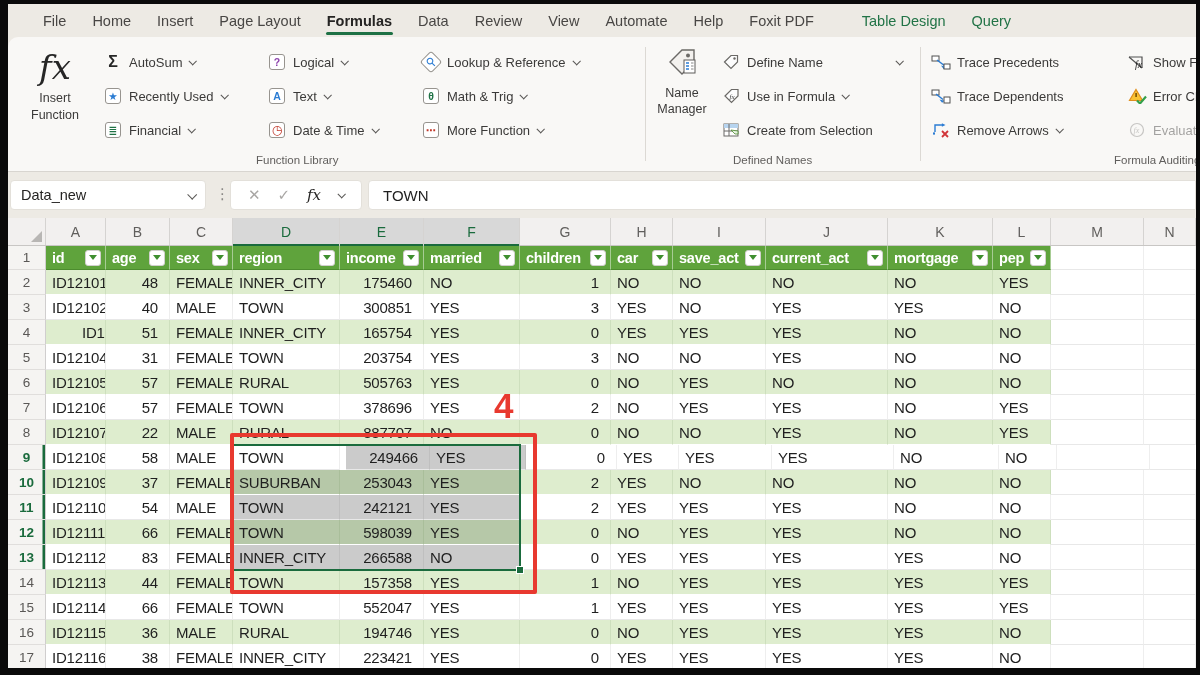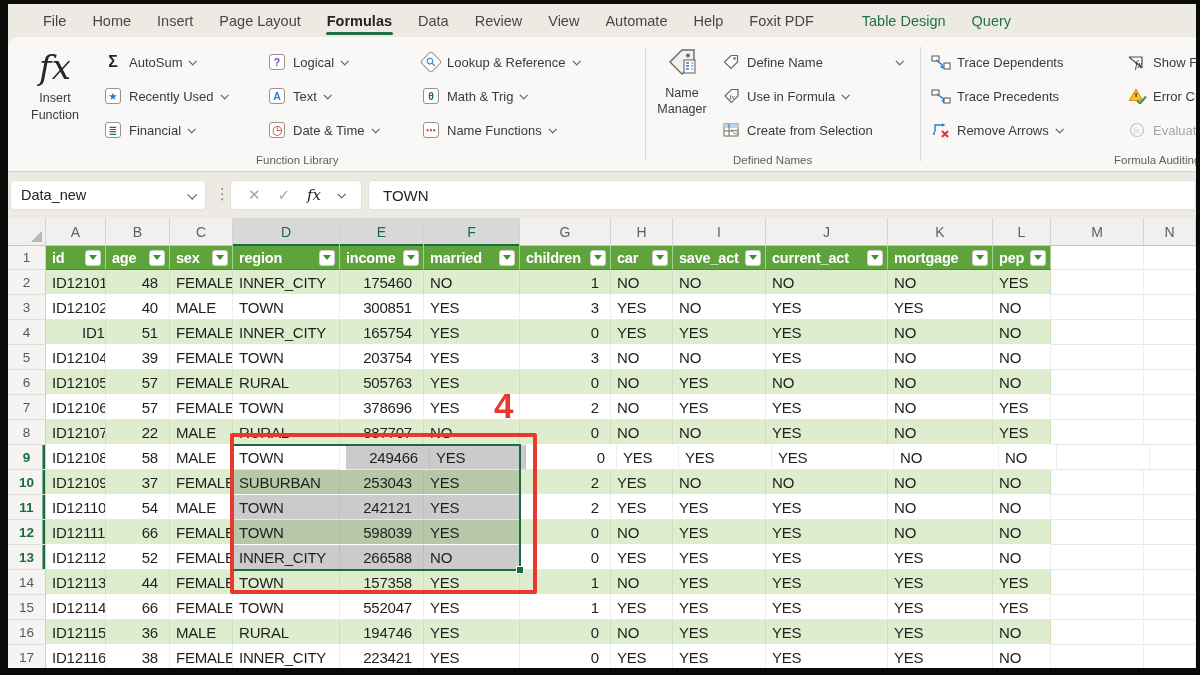--- a/index.html
+++ b/index.html
@@ -221,21 +221,21 @@
             <span class="ic">
               <span class="ico-box" style="color:#217346;">θ</span>
             </span>
             <span>Math &amp; Trig</span>
             <span class="chev"></span>
           </div>
           <div class="rbtn">
             <span class="ic">
               <span class="ico-box" style="color:#c0392b;">⋯</span>
             </span>
-            <span>Name Functions</span>
+            <span>More Function</span>
             <span class="chev"></span>
           </div>
         </div>
       <div class="grp-label" style="left:248px;">Function Library</div>
 
       <div class="vsep" style="left:637px;"></div>
 
       <div class="big-btn" style="left:644px; width:60px;">
         <span class="ic" id="nm-icon"><svg width="30" height="30" viewBox="0 0 30 30">
               <path d="M3 15 L15 3 H27 V15 L15 27 Z" fill="#f3f1ee" stroke="#6b6966" stroke-width="1.4"></path>
@@ -284,37 +284,37 @@
         </div>
       <div class="grp-label" style="left:725px;">Defined Names</div>
 
       <div class="vsep" style="left:912px;"></div>
 
       <div class="rcol" id="fa-col1" style="left:922px; width:195px;">
           <div class="rbtn">
             <span class="ic">
               <svg width="20" height="15" viewBox="0 0 20 15">
                 <rect x="1" y="1" width="7" height="5" fill="#fff" stroke="#505050"></rect>
+                <path d="M6 5 L14 11" stroke="#2b7cd3" stroke-width="1.5"></path>
+                <path d="M15 12 l-5 -1.4 l2.6 3.4 z" fill="#2b7cd3"></path>
+                <rect x="13" y="9" width="6" height="5" fill="#fff" stroke="#505050"></rect>
+              </svg>
+            </span>
+            <span>Trace Precedents</span>
+          </div>
+          <div class="rbtn">
+            <span class="ic">
+              <svg width="20" height="15" viewBox="0 0 20 15">
+                <rect x="1" y="1" width="7" height="5" fill="#fff" stroke="#505050"></rect>
                 <path d="M5 5 L12 10.5" stroke="#2b7cd3" stroke-width="1.5"></path>
                 <path d="M13.5 11.8 l-5 -1.4 l2.6 3.4 z" fill="#2b7cd3"></path>
                 <rect x="13" y="8" width="6" height="6" fill="#fff" stroke="#505050"></rect>
               </svg>
             </span>
             <span>Trace Dependents</span>
-          </div>
-          <div class="rbtn">
-            <span class="ic">
-              <svg width="20" height="15" viewBox="0 0 20 15">
-                <rect x="1" y="1" width="7" height="5" fill="#fff" stroke="#505050"></rect>
-                <path d="M6 5 L14 11" stroke="#2b7cd3" stroke-width="1.5"></path>
-                <path d="M15 12 l-5 -1.4 l2.6 3.4 z" fill="#2b7cd3"></path>
-                <rect x="13" y="9" width="6" height="5" fill="#fff" stroke="#505050"></rect>
-              </svg>
-            </span>
-            <span>Trace Precedents</span>
           </div>
           <div class="rbtn">
             <span class="ic">
               <svg width="19" height="16" viewBox="0 0 19 16">
                 <path d="M3 10 L3 3 L11 3" stroke="#2b7cd3" stroke-width="1.4" fill="none"></path>
                 <path d="M13.5 3 l-3.6 -1.8 v3.6 z" fill="#2b7cd3"></path>
                 <path d="M2 13 l0 -3 M1 11.5 l2 0" stroke="#2b7cd3" stroke-width="1.2"></path>
                 <path d="M10 9 L16 15 M16 9 L10 15" stroke="#d13438" stroke-width="1.8"></path>
               </svg>
             </span>
@@ -516,21 +516,21 @@
             <div class="c" style="width: 93px;">YES</div>
             <div class="c" style="width: 122px;">YES</div>
             <div class="c" style="width: 105px;">NO</div>
             <div class="c" style="width: 58px;">NO</div>
             <div class="c mn" style="width: 93px; background: rgb(255, 255, 255); border-bottom: 1px solid rgb(232, 232, 232); border-right: 1px solid rgba(90, 90, 90, 0.1);"></div>
             <div class="c mn" style="width: 52px; background: rgb(255, 255, 255); border-bottom: 1px solid rgb(232, 232, 232); border-right: 1px solid rgba(90, 90, 90, 0.1);"></div>
           </div>
           <div class="row" style="height: 25px;">
             <div class="rowhdr" style="width: 38px;">5</div>
             <div class="c" style="width: 60px;">ID12104</div>
-            <div class="c num" style="width: 64px;">39</div>
+            <div class="c num" style="width: 64px;">31</div>
             <div class="c" style="width: 63px;">FEMALE</div>
             <div class="c" style="width: 107px;">TOWN</div>
             <div class="c num" style="width: 84px;">203754</div>
             <div class="c" style="width: 96px;">YES</div>
             <div class="c num" style="width: 91px;">3</div>
             <div class="c" style="width: 62px;">NO</div>
             <div class="c" style="width: 93px;">NO</div>
             <div class="c" style="width: 122px;">YES</div>
             <div class="c" style="width: 105px;">NO</div>
             <div class="c" style="width: 58px;">NO</div>
@@ -652,21 +652,21 @@
             <div class="c" style="width: 93px;">YES</div>
             <div class="c" style="width: 122px;">YES</div>
             <div class="c" style="width: 105px;">NO</div>
             <div class="c" style="width: 58px;">NO</div>
             <div class="c mn" style="width: 93px; background: rgb(255, 255, 255); border-bottom: 1px solid rgb(232, 232, 232); border-right: 1px solid rgba(90, 90, 90, 0.1);"></div>
             <div class="c mn" style="width: 52px; background: rgb(255, 255, 255); border-bottom: 1px solid rgb(232, 232, 232); border-right: 1px solid rgba(90, 90, 90, 0.1);"></div>
           </div>
           <div class="row" style="height: 25px;">
             <div class="rowhdr selrow" style="width: 38px;">13</div>
             <div class="c" style="width: 60px;">ID12112</div>
-            <div class="c num" style="width: 64px;">52</div>
+            <div class="c num" style="width: 64px;">83</div>
             <div class="c" style="width: 63px;">FEMALE</div>
             <div class="c sel" style="width: 107px;">INNER_CITY</div>
             <div class="c num sel" style="width: 84px;">266588</div>
             <div class="c sel" style="width: 96px;">NO</div>
             <div class="c num" style="width: 91px;">0</div>
             <div class="c" style="width: 62px;">YES</div>
             <div class="c" style="width: 93px;">YES</div>
             <div class="c" style="width: 122px;">YES</div>
             <div class="c" style="width: 105px;">YES</div>
             <div class="c" style="width: 58px;">NO</div>

